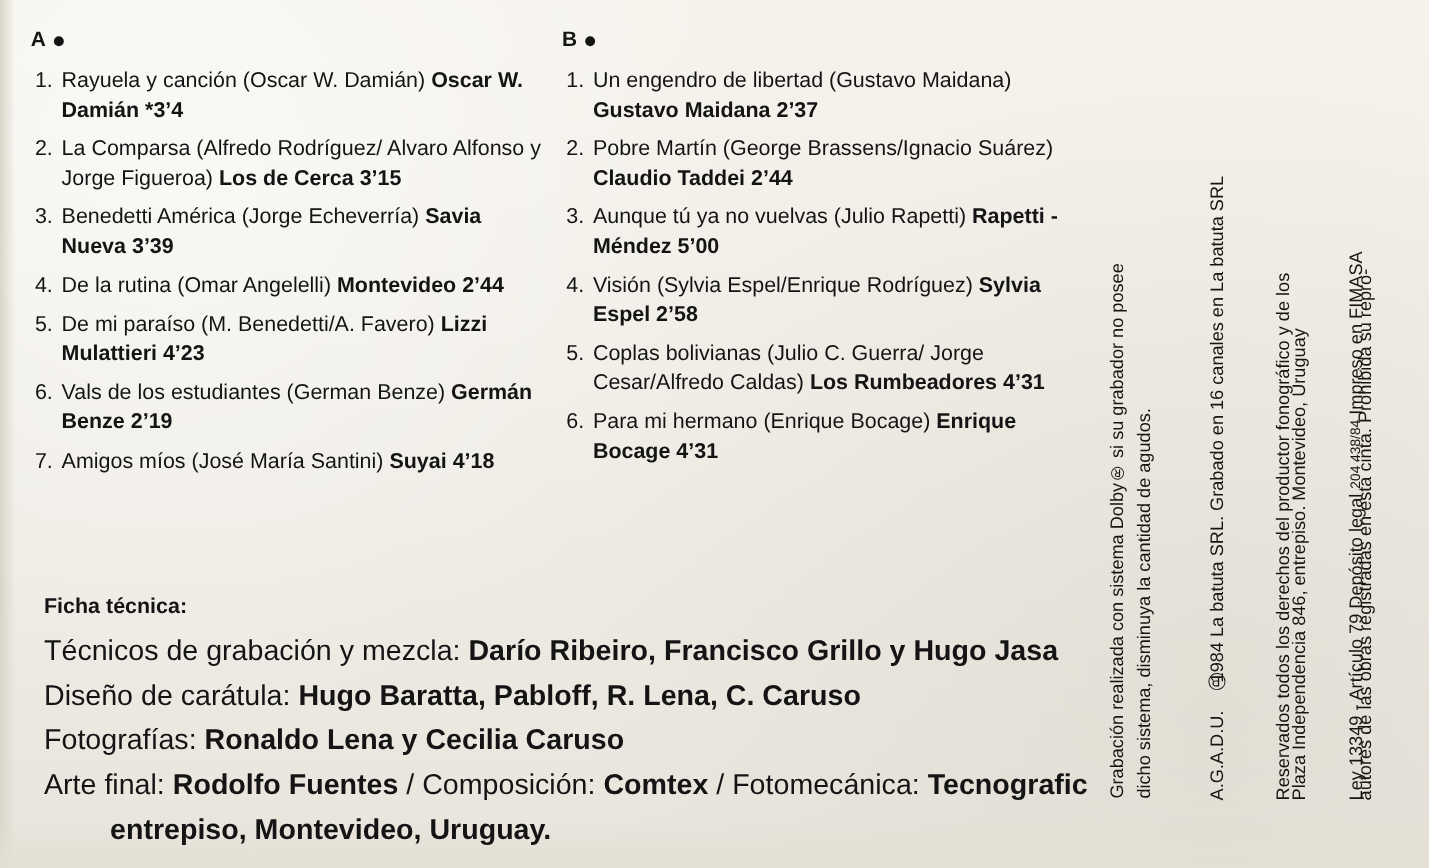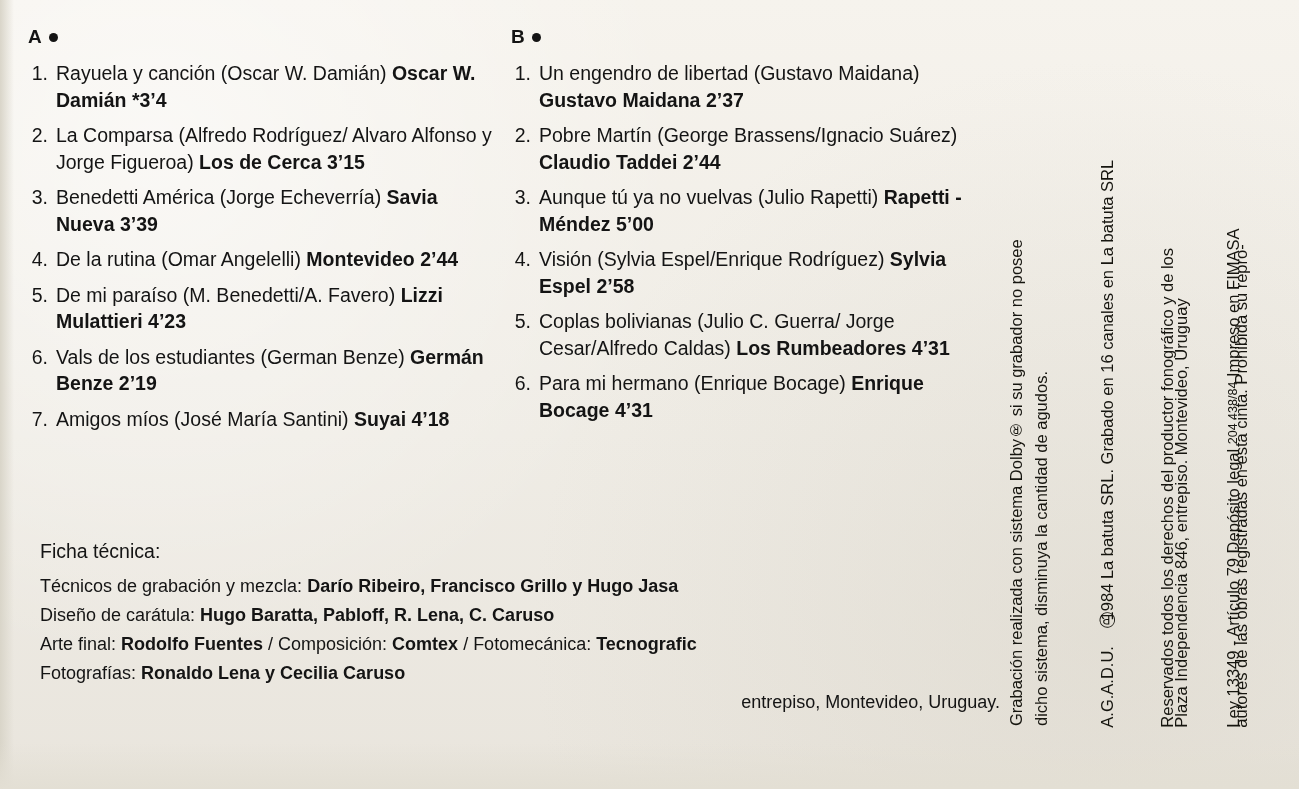--- a/index.html
+++ b/index.html
@@ -95,33 +95,33 @@
 
   
   #ficha {
     position: absolute;
     left: 40px;
     top: 540px;
     width: 960px;
   }
   #ficha .ficha-title {
     font-size: 19.5px;
-    font-weight: normal;
+    font-weight: bold;
     margin: 0 0 10px 0;
   }
   #ficha .ficha-line {
-    font-size: 18px;
+    font-size: 26px;
     line-height: 1.45;
     margin: 0 0 3px 0;
   }
   #ficha .ficha-line b { font-weight: bold; }
   #ficha .ficha-line .lbl { font-weight: normal; }
   #ficha .ficha-last {
-    text-align: right;
-    font-weight: normal;
+    text-align: left;
+    font-weight: bold;
     margin-left: 60px;
   }
 
   
   .vcol {
     position: absolute;
     writing-mode: vertical-rl;
     transform: rotate(180deg);
     font-size: 16.5px;
     line-height: 1.5;
@@ -241,24 +241,24 @@
   <div id="ficha">
     <div class="ficha-title">Ficha técnica:</div>
 
     <p class="ficha-line">
       <span class="lbl">Técnicos de grabación y mezcla: </span><b>Darío Ribeiro, Francisco Grillo y Hugo Jasa</b>
     </p>
     <p class="ficha-line">
       <span class="lbl">Diseño de carátula: </span><b>Hugo Baratta, Pabloff, R. Lena, C. Caruso</b>
     </p>
     <p class="ficha-line">
+      <span class="lbl">Fotografías: </span><b>Ronaldo Lena y Cecilia Caruso</b>
+    </p>
+    <p class="ficha-line">
       <span class="lbl">Arte final: </span><b>Rodolfo Fuentes</b><span class="lbl"> / Composición: </span><b>Comtex</b><span class="lbl"> / Fotomecánica: </span><b>Tecnografic</b>
-    </p>
-    <p class="ficha-line">
-      <span class="lbl">Fotografías: </span><b>Ronaldo Lena y Cecilia Caruso</b>
     </p>
     <p class="ficha-line ficha-last">entrepiso, Montevideo, Uruguay.</p>
   </div>
 
   <div class="vcol" id="v1">Grabación realizada con sistema Dolby® si su grabador no posee
 dicho sistema, disminuya la cantidad de agudos.</div>
 
   <div class="vcol" id="v2">
     <span>A.G.A.D.U. Ⓟ 1984 La batuta SRL. Grabado en 16 canales en La batuta SRL</span>
     <br>

